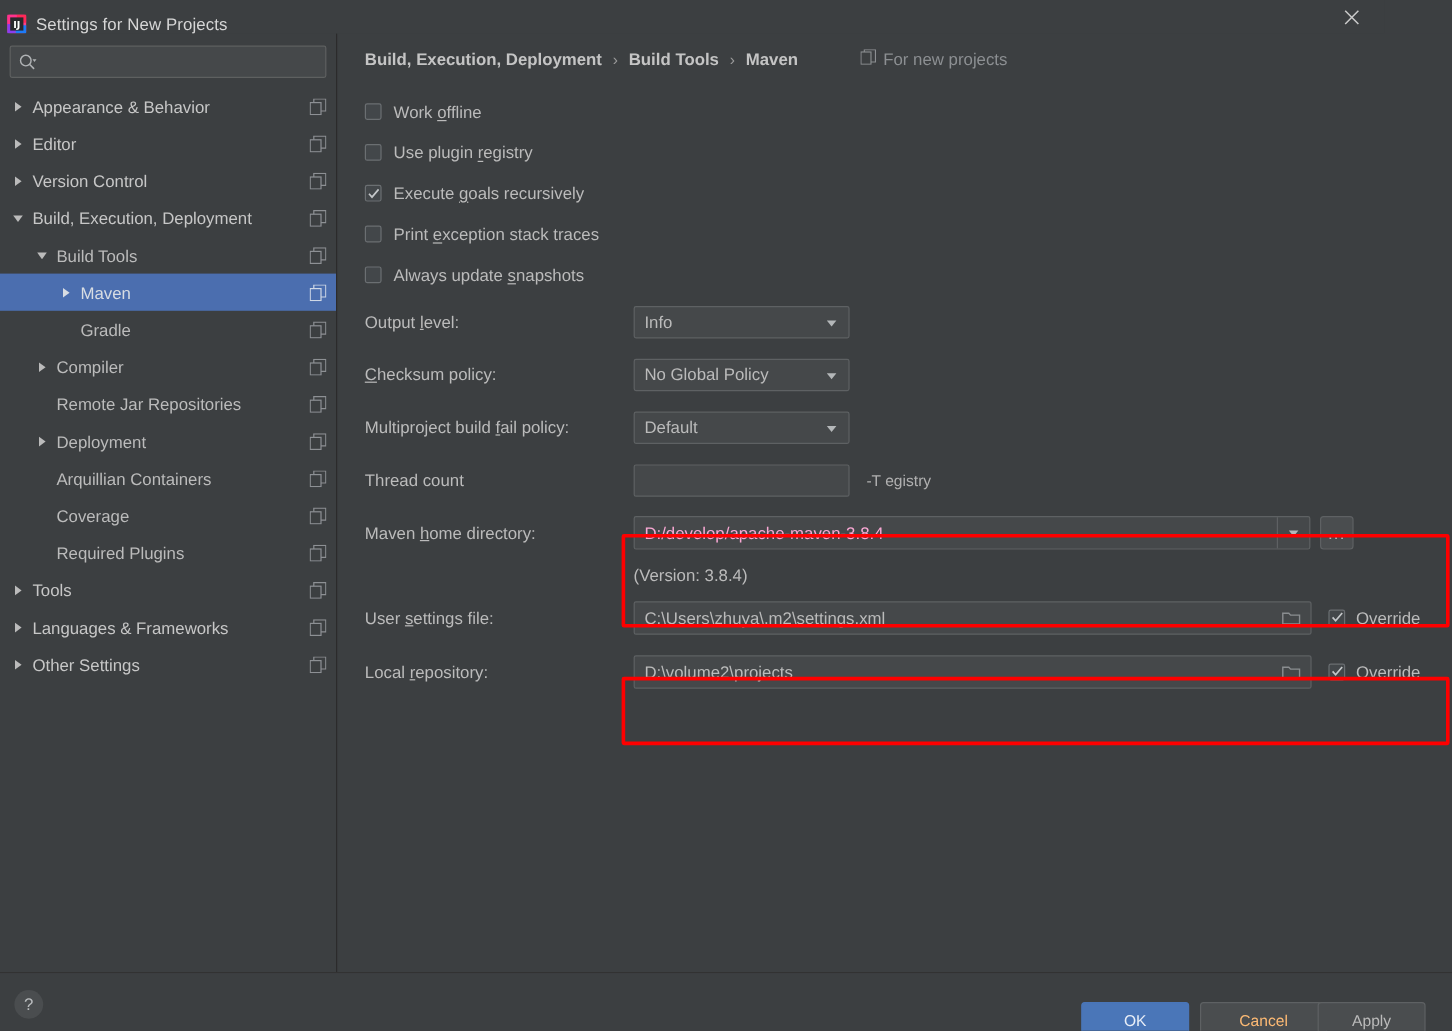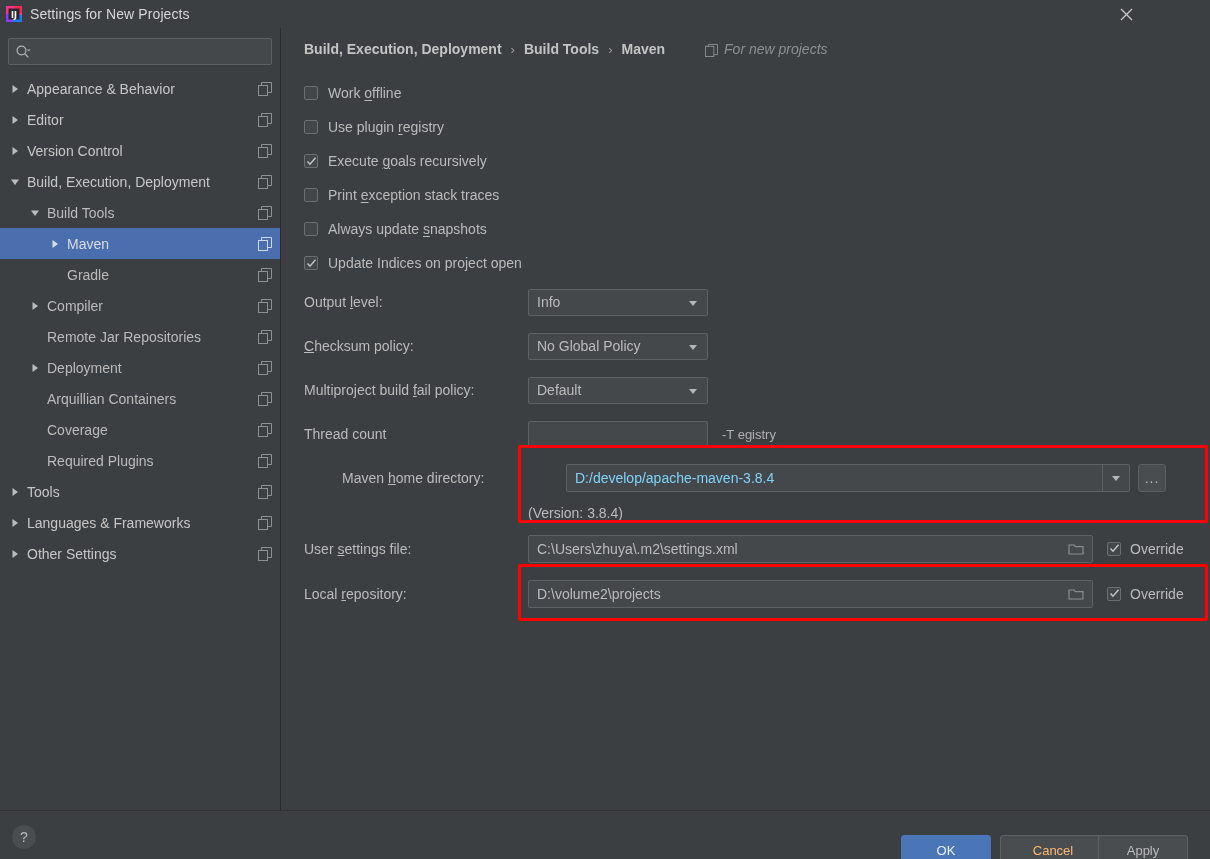--- a/index.html
+++ b/index.html
@@ -14,21 +14,21 @@
   #app {
     position: relative;
     width: 1210px; height: 859px;
     background: #3c3f41;
   }
 
   
   .titlebar {
     position: absolute; left: 0; top: 0; width: 1154px; height: 28px;
     background: #3c3f41;
-    display: flex; align-items: center;
+    display: flex; align-items: flex-end;
   }
   .title-icon {
     width: 16px; height: 16px; margin-left: 6px; margin-right: 8px;
     position: relative; flex: 0 0 auto;
   }
   .title-text {
     font-size: 14px; color: #d6d6d6; letter-spacing: .1px;
   }
   .close-btn {
     position: absolute; right: 8px; top: 0px;
@@ -99,22 +99,22 @@
     background: #3c3f41;
   }
   .breadcrumb {
     display: flex; align-items: center;
     height: 34px; padding-left: 22px; margin-top: 4px;
     font-size: 14px;
   }
   .crumb { font-weight: bold; color: #c4c4c4; }
   .crumb-sep { color: #9a9a9a; margin: 0 9px; font-size: 13px; }
   .for-new {
-    display: flex; align-items: flex-end;
-    margin-left: 40px; color: #8c8f92; font-size: 14px; font-style: italic;
+    display: flex; align-items: flex-start;
+    margin-left: 52px; color: #8c8f92; font-size: 14px;
   }
   .for-new .copy-icon2 { width: 13px; height: 13px; margin-right: 6px; color:#8c8f92; }
 
   .form { position: relative; padding-left: 22px; padding-top: 10px; }
 
   .cbrow { display: flex; align-items: center; height: 34px; }
   .cbox {
     width: 14px; height: 14px; flex: 0 0 auto;
     border: 1px solid #6b6f72; border-radius: 2px;
     background: #43474a; margin-right: 10px;
@@ -148,21 +148,21 @@
     display: flex; align-items: center;
     font-size: 14px; color: #bbbbbb;
     padding-left: 8px;
   }
   .hint { margin-left: 14px; font-size: 13px; color: #b0b0b0; }
 
   .wide-combo {
     width: 564px; height: 28px;
     background: #45484a; border: 1px solid #5e6163; border-radius: 2px;
     display: flex; align-items: center;
-    font-size: 14px; color: #7dd3fc; padding-left: 8px;
+    font-size: 14px; color: #f9a8d4; padding-left: 8px;
   }
   .wide-combo .divider {
     margin-left: auto; width: 1px; height: 26px; background: #5e6163;
   }
   .wide-combo .arrow { width: 26px; display:flex; align-items:center; justify-content:center; color:#b4b7b9; }
   .ellipsis-btn {
     width: 28px; height: 28px; margin-left: 8px;
     background: #4a4d4f; border: 1px solid #5e6163; border-radius: 3px;
     display: flex; align-items: center; justify-content: center;
     color: #b4b7b9; font-size: 14px; letter-spacing: 1px;
@@ -469,28 +469,20 @@
             <span class="cblabel">Execute <u>g</u>oals recursively</span>
           </div>
           <div class="cbrow">
             <span class="cbox"></span>
             <span class="cblabel">Print <u>e</u>xception stack traces</span>
           </div>
           <div class="cbrow">
             <span class="cbox"></span>
             <span class="cblabel">Always update <u>s</u>napshots</span>
           </div>
-          <div class="cbrow">
-            <span class="cbox checked">
-              <svg width="11" height="11" viewBox="0 0 11 11">
-                <path d="M1.5 5.5 L4 8.3 L9.5 1.8" stroke="#c4c7c9" stroke-width="1.4" fill="none"></path>
-              </svg>
-            </span>
-            <span class="cblabel">Update Indices on project open</span>
-          </div>
         </div>
 
       <div class="frow">
         <span class="flabel"><span id="lbl-output">Output <u>l</u>evel:</span></span>
         <div class="combo">
           <span>Info</span>
           <span class="arrow">
             <svg width="12" height="12" viewBox="0 0 12 12">
                 <path d="M2 4 L10 4 L6 9 Z" fill="#b4b7b9"></path>
               </svg>
@@ -523,21 +515,21 @@
       </div>
 
       <div class="frow">
         <span class="flabel"><span id="lbl-thread">Thread count</span></span>
         <div class="textfield" style="width:180px;">
           <span></span>
         </div>
         <span class="hint">-T egistry</span>
       </div>
 
-      <div class="frow" style="height:44px;margin-left:38px;">
+      <div class="frow" style="height:44px;">
         <span class="flabel"><span id="lbl-mvnhome">Maven <u>h</u>ome directory:</span></span>
         <div class="wide-combo">
           <span>D:/develop/apache-maven-3.8.4</span>
           <span class="divider"></span>
           <span class="arrow">
             <svg width="12" height="12" viewBox="0 0 12 12">
                 <path d="M2 4 L10 4 L6 9 Z" fill="#b4b7b9"></path>
               </svg>
           </span>
         </div>

